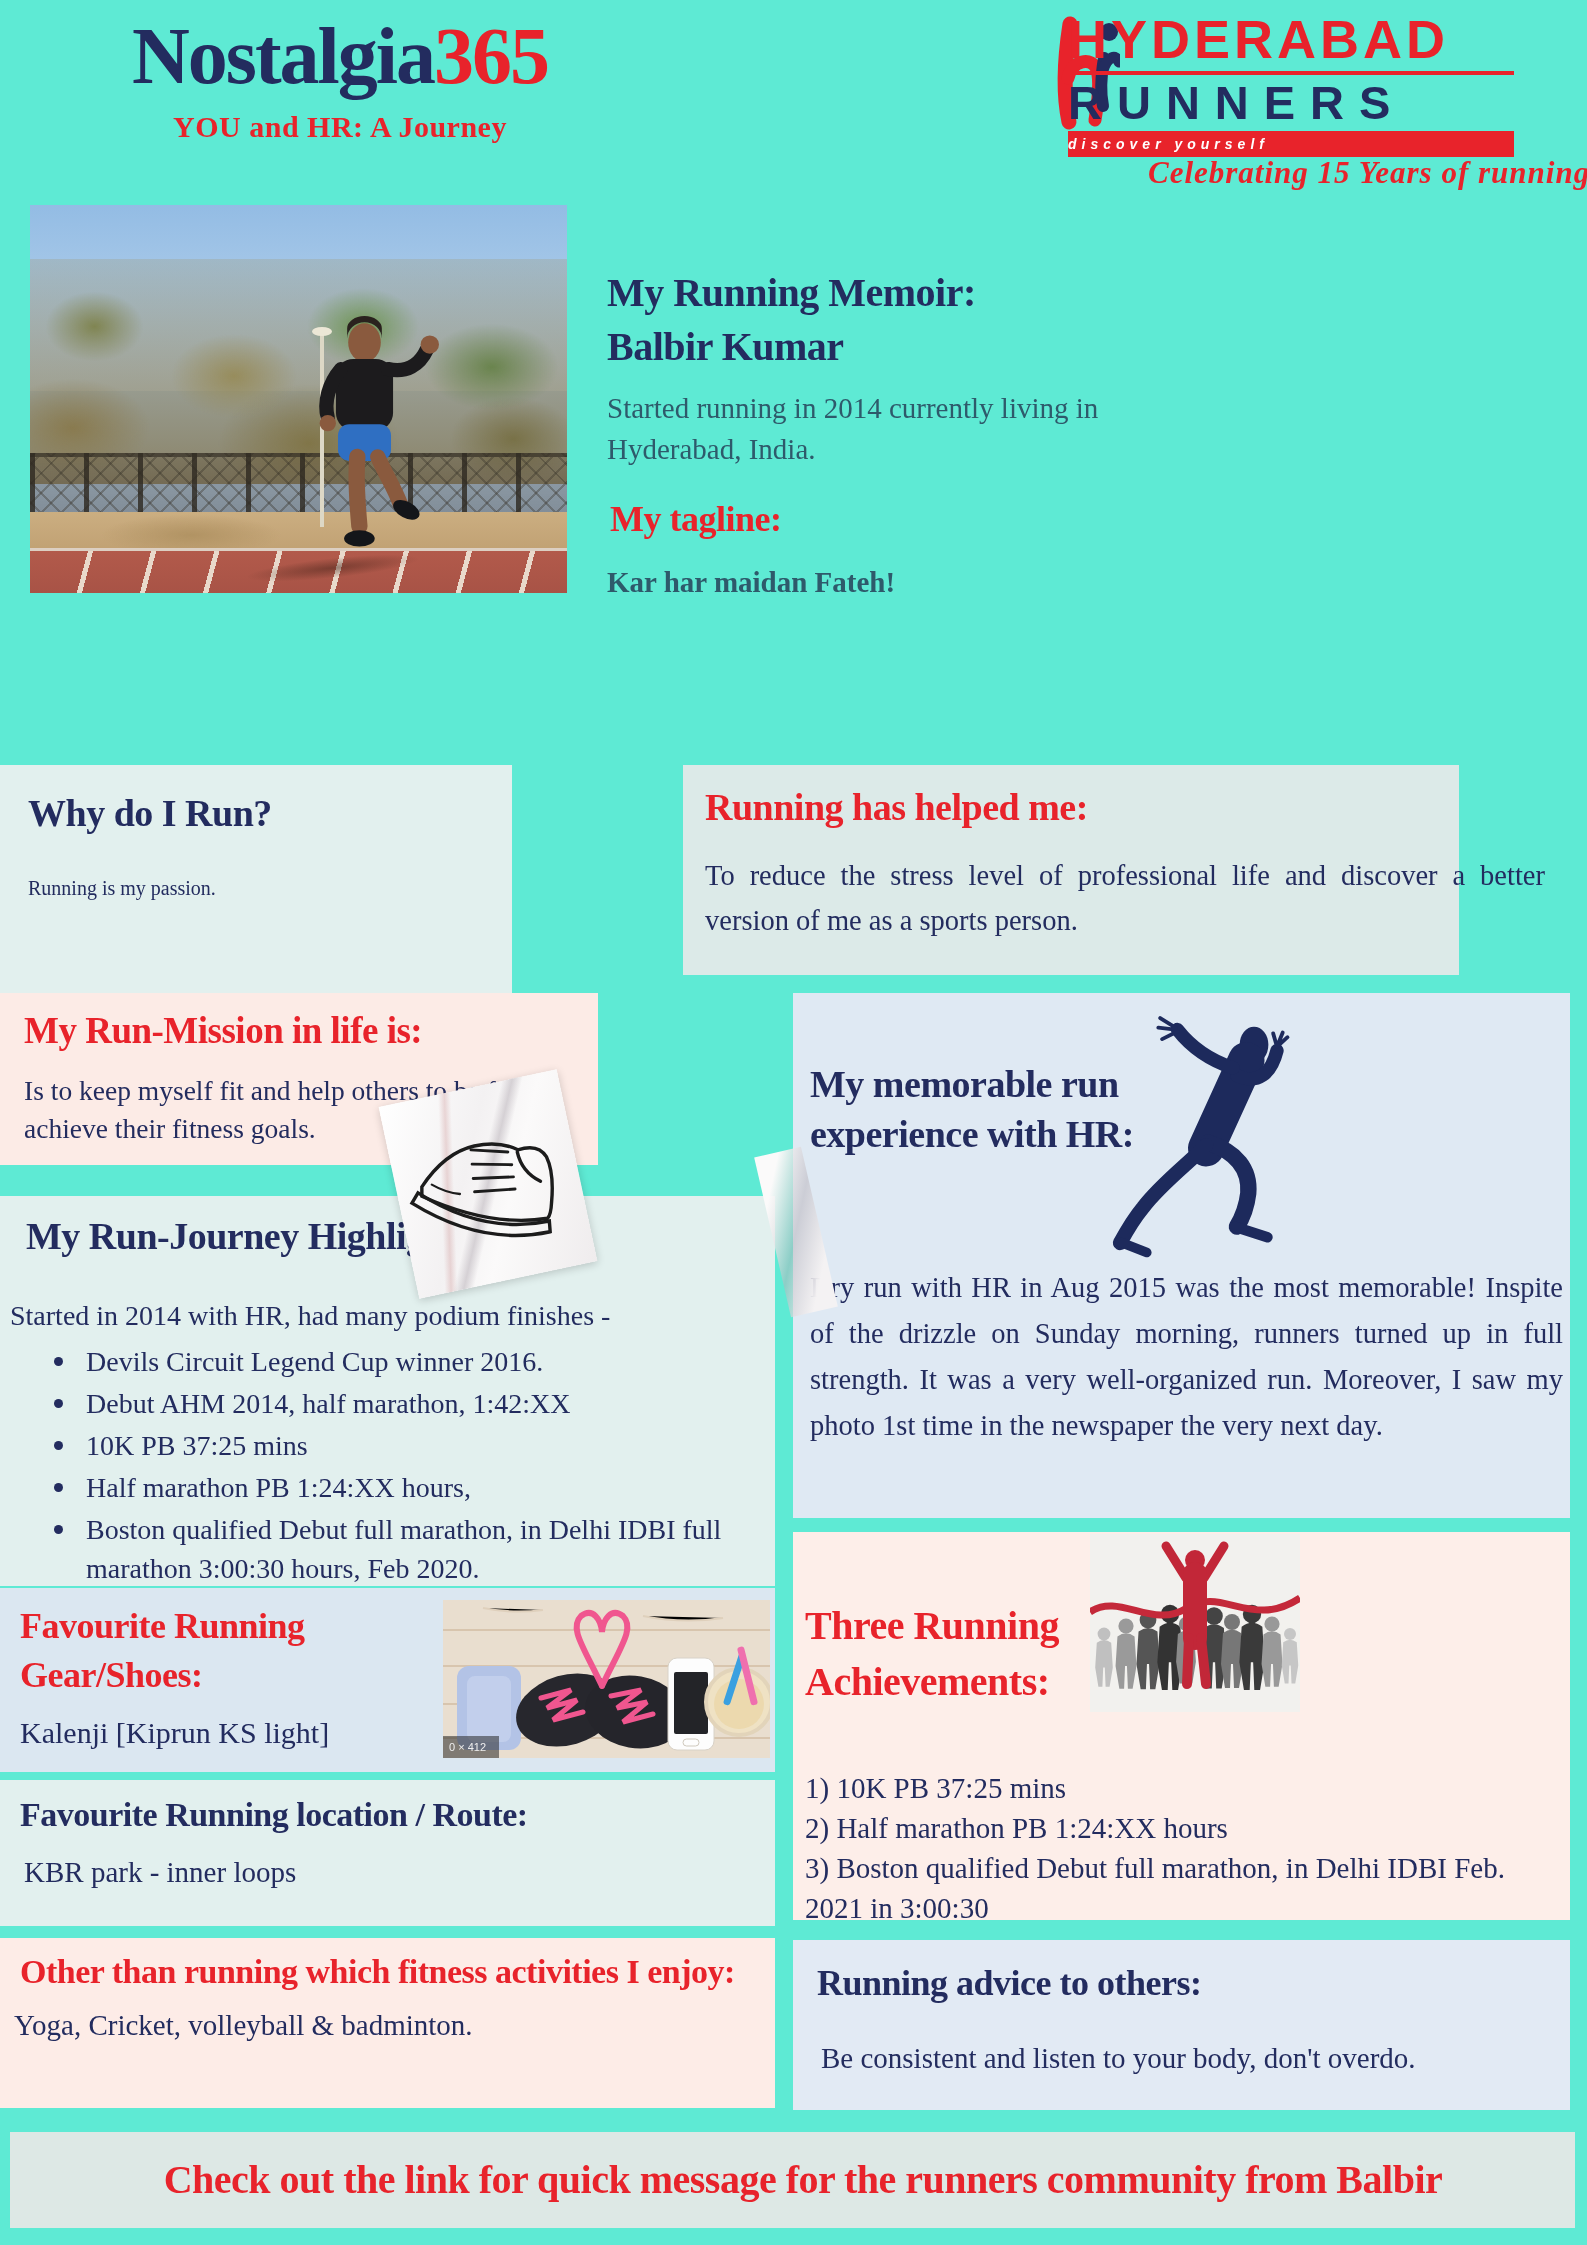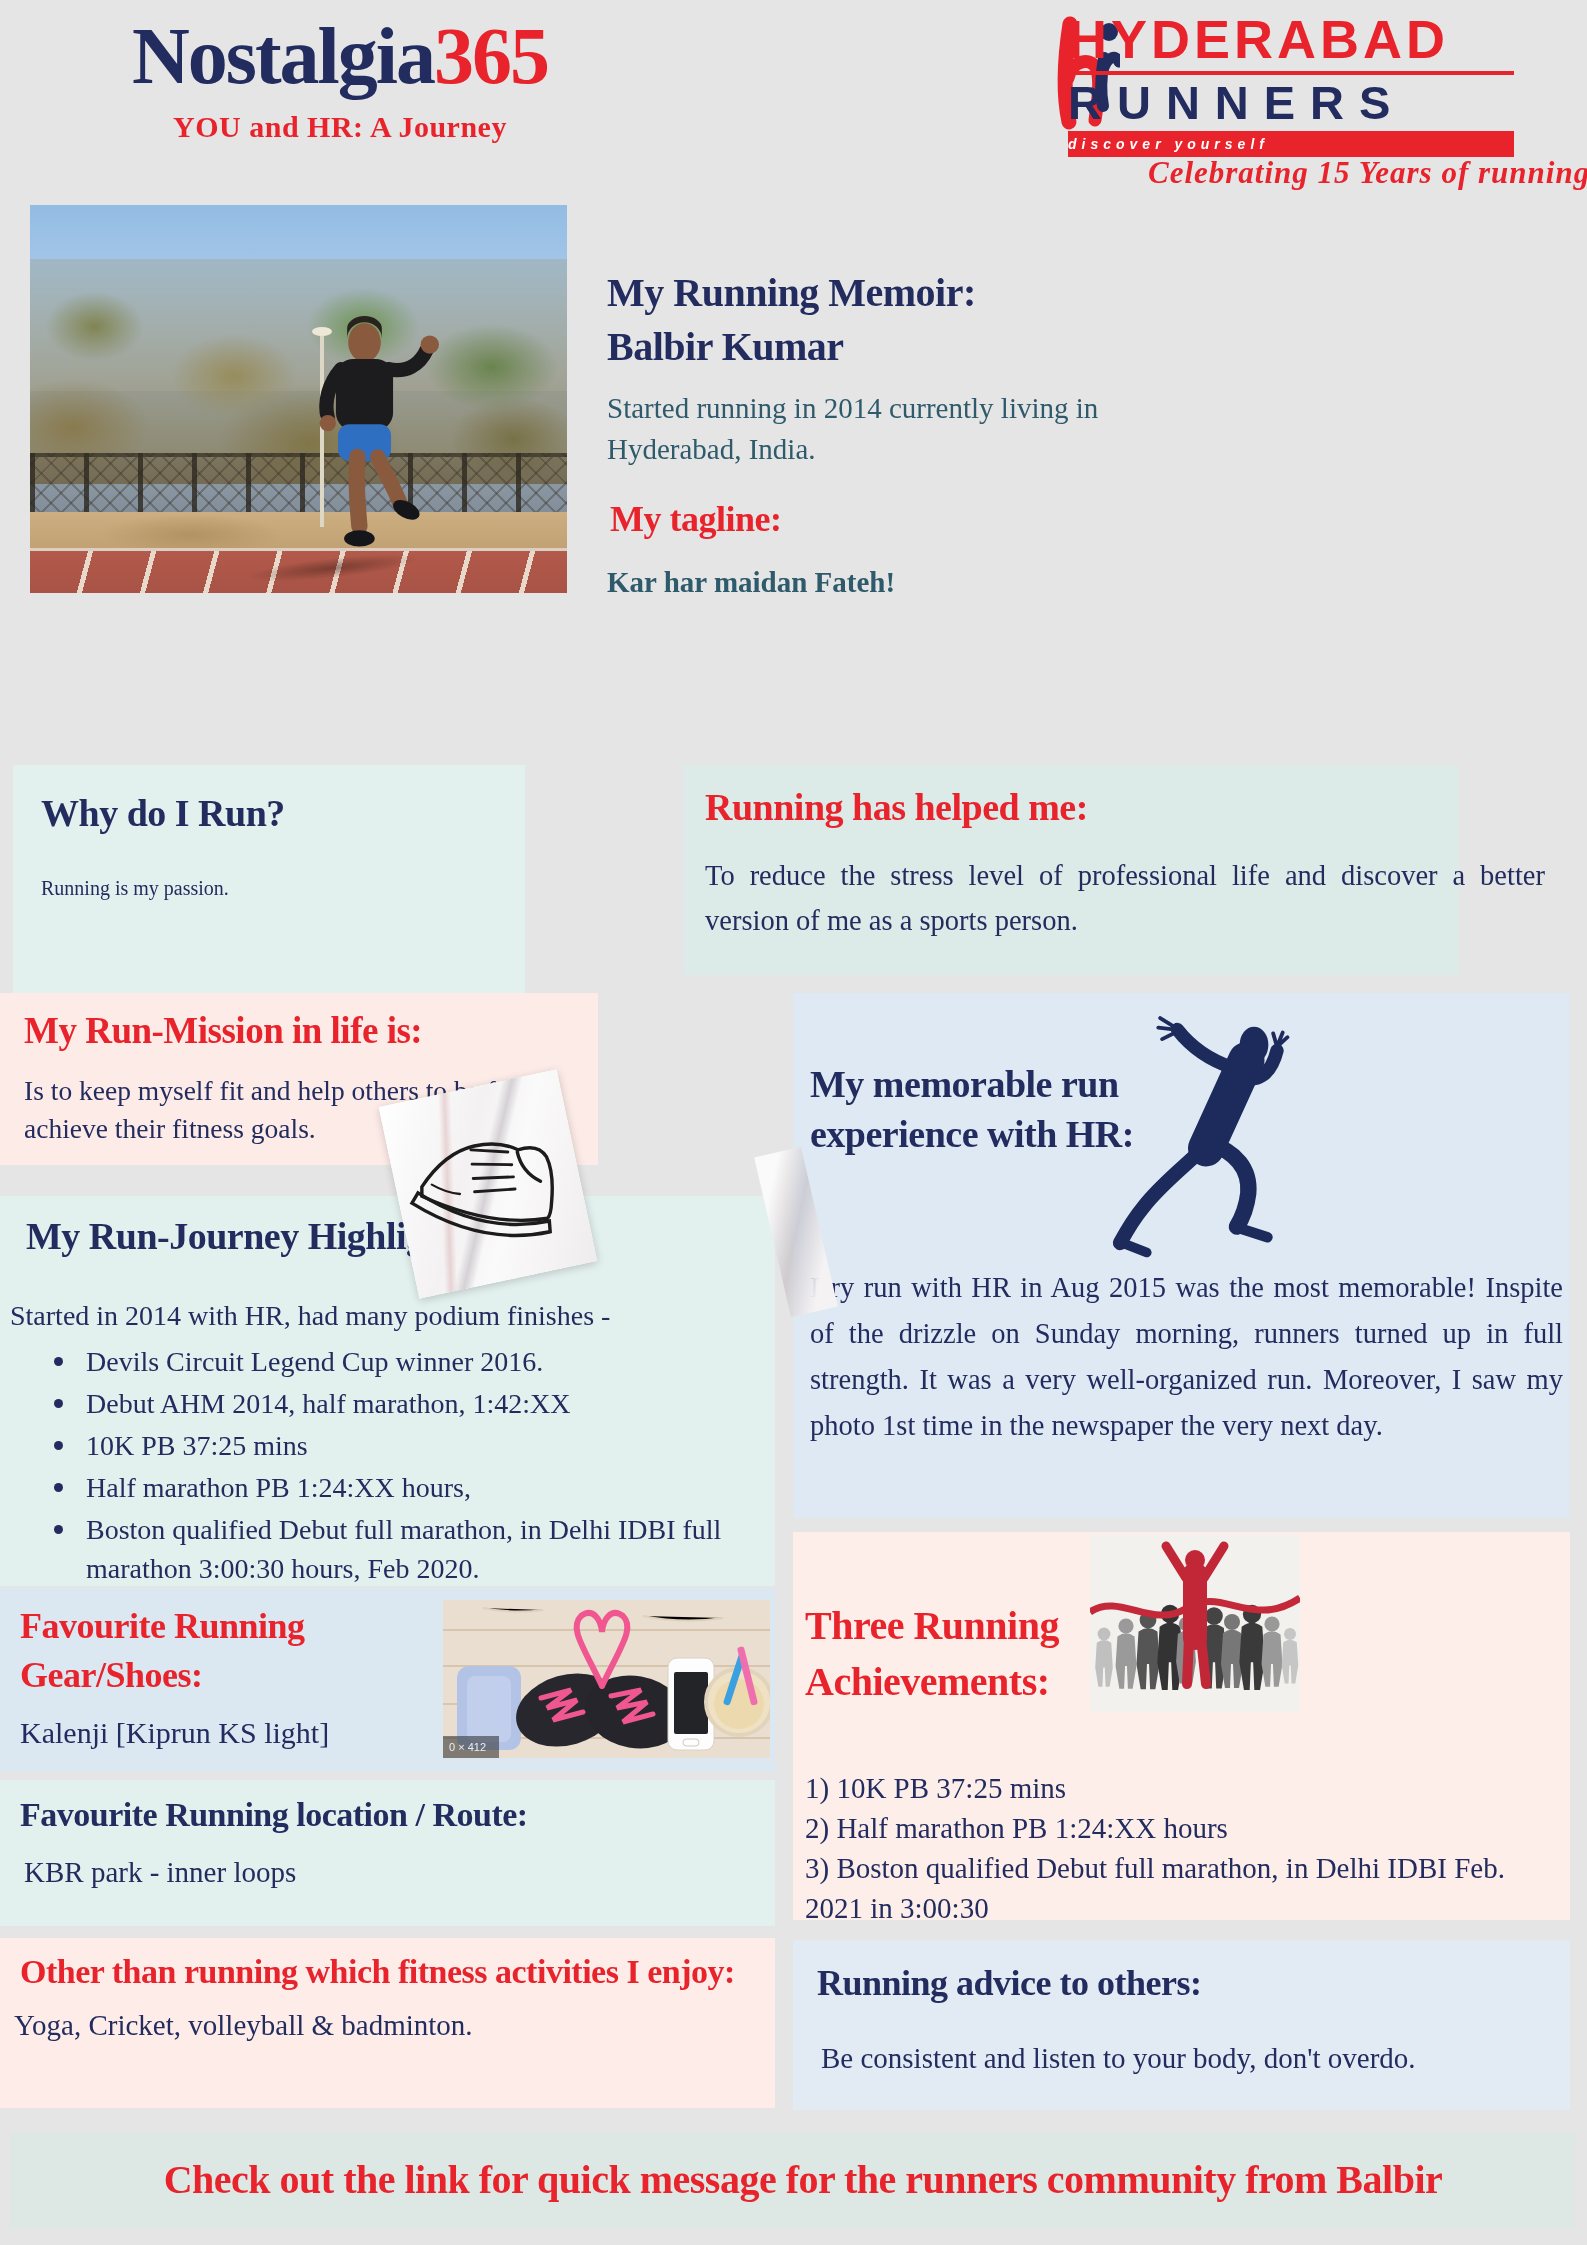--- a/index.html
+++ b/index.html
@@ -1,18 +1,18 @@
 <!DOCTYPE html>
 <html><head>
 <meta charset="utf-8">
 <style>
   * { margin:0; padding:0; box-sizing:border-box; }
   html,body { background:#ffffff; }
   .poster{
-    position:relative; width:1587px; height:2245px; background:#e5e5e5;
+    position:relative; width:1587px; height:2245px; background:#5eead4;
     font-family:"Liberation Serif","DejaVu Serif",serif; color:#232c5f; overflow:hidden;
   }
   .abs{ position:absolute; }
   .panel{ position:absolute; }
   .hd{ font-weight:700; letter-spacing:-0.5px; color:#232c5f; }
   .hd.red{ color:#e8232b; }
   .body-txt{ color:#232c5f; }
 
   
   .title-wrap{ left:0; top:12px; width:680px; text-align:center; }
@@ -63,21 +63,21 @@
     background:
       repeating-linear-gradient(105deg, rgba(0,0,0,0) 0 56px, #e9d9cb 56px 61px),
       linear-gradient(#b25a4b,#a85346); }
   .photo .pole{ position:absolute; left:54%; top:33%; width:4px; height:50%; background:#ddd8c6; }
   .photo .pole-cap{ position:absolute; left:52.6%; top:31.5%; width:20px; height:9px; border-radius:50%; background:#ece7d6; }
   .photo .runner-shadow{ position:absolute; left:40%; top:91%; width:175px; height:20px;
     background:radial-gradient(rgba(70,35,25,.5), rgba(70,35,25,0) 70%); transform:rotate(-6deg); }
   .photo .runner{ position:absolute; left:46%; top:28%; width:175px; height:255px; }
 
   
-  .why      { left:13px;    top:765px;  width:512px; height:236px; background:#e2f0ee; padding:26px 36px 0 28px; }
+  .why      { left:0;    top:765px;  width:512px; height:236px; background:#e2f0ee; padding:26px 36px 0 28px; }
   .helped   { left:683px; top:765px; width:776px; height:210px; background:#dceae8; padding:20px 24px 0 22px; }
   .mission  { left:0;    top:993px;  width:598px; height:172px; background:#fcebe6; padding:16px 0 0 24px; }
   .memorable{ left:793px; top:993px; width:777px; height:525px; background:#dfe9f3; }
   .highlights{ left:0;   top:1196px; width:775px; height:390px; background:#e2f0ee; padding:18px 0 0 26px; }
   .gear     { left:0;    top:1588px; width:775px; height:184px; background:#dbe7f1; padding:14px 0 0 20px; }
   .location { left:0;    top:1780px; width:775px; height:146px; background:#e2f0ee; padding:16px 0 0 20px; }
   .other    { left:0;    top:1938px; width:775px; height:170px; background:#fdece7; padding:10px 0 0 20px; }
   .achieve  { left:793px; top:1532px; width:777px; height:388px; background:#fdeee9; padding:66px 0 0 12px; }
   .advice   { left:793px; top:1940px; width:777px; height:170px; background:#e2eaf4; padding:22px 0 0 24px; }
 

